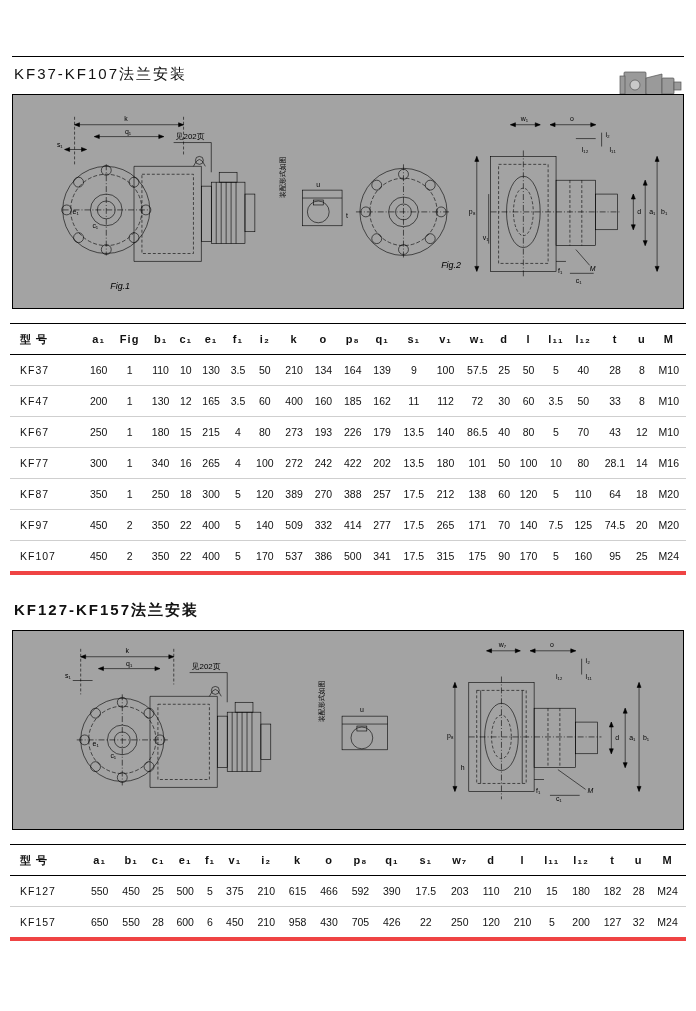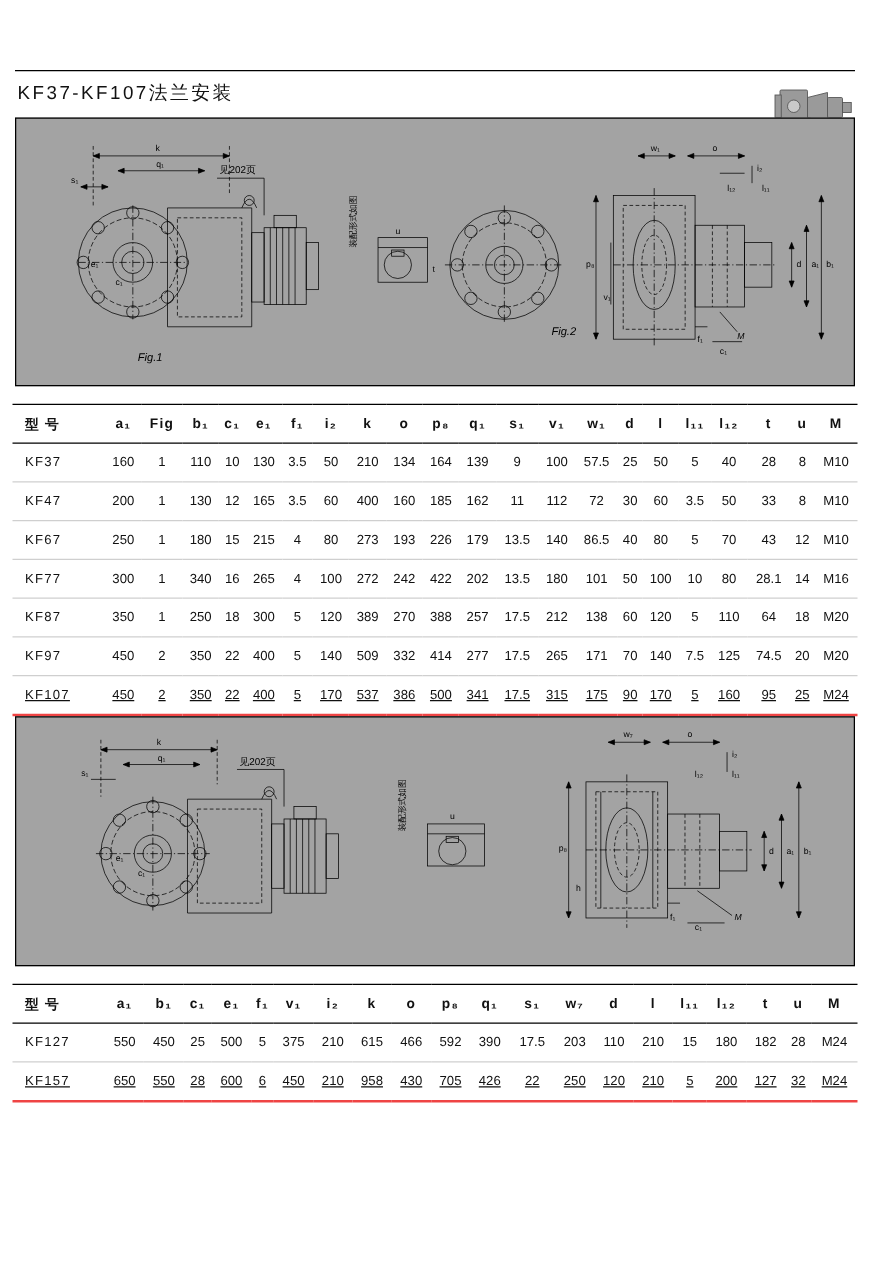--- a/index.html
+++ b/index.html
@@ -50,21 +50,21 @@
     height:30px;
     font-weight:normal;
     white-space:nowrap;
   }
   table.spec thead th{
     font-weight:bold;font-size:11px;
     border-top:1px solid #000;border-bottom:1px solid #000;
     letter-spacing:1px;
   }
   table.spec tbody tr td{border-bottom:1px solid #cfcfcf;}
-  table.spec tbody tr:last-child td{border-bottom:2px solid #ef4444;text-decoration:underline;}
+  table.spec tbody tr:last-child td{border-bottom:4px solid #ef4444;}
   table.spec td.model,table.spec th.model{
     text-align:left;padding-left:10px;width:64px;letter-spacing:1px;
   }
 </style>
 </head>
 <body>
 
 <div class="page">
 
   <div class="topicon">
@@ -422,20 +422,21 @@
         <td>170</td>
         <td>5</td>
         <td>160</td>
         <td>95</td>
         <td>25</td>
         <td>M24</td>
       </tr>
     </tbody>
   </table>
 
+  <div class="sec-title2">KF127-KF157法兰安装</div>
 
   <div class="drawbox two">
     <svg viewBox="0 0 672 200" xmlns="http://www.w3.org/2000/svg">
       <g stroke="#000" fill="none" stroke-width="0.6" font-family="Liberation Sans, sans-serif" font-size="7">
 
         <line x1="66" y1="18" x2="66" y2="64" stroke-dasharray="3,2"></line>
         <line x1="160" y1="18" x2="160" y2="54" stroke-dasharray="3,2"></line>
         <line x1="66" y1="26" x2="160" y2="26"></line>
         <path d="M66 26 l5 -2 v4 z" fill="#000"></path>
           <path d="M160 26 l-5 -2 v4 z" fill="#000"></path>

